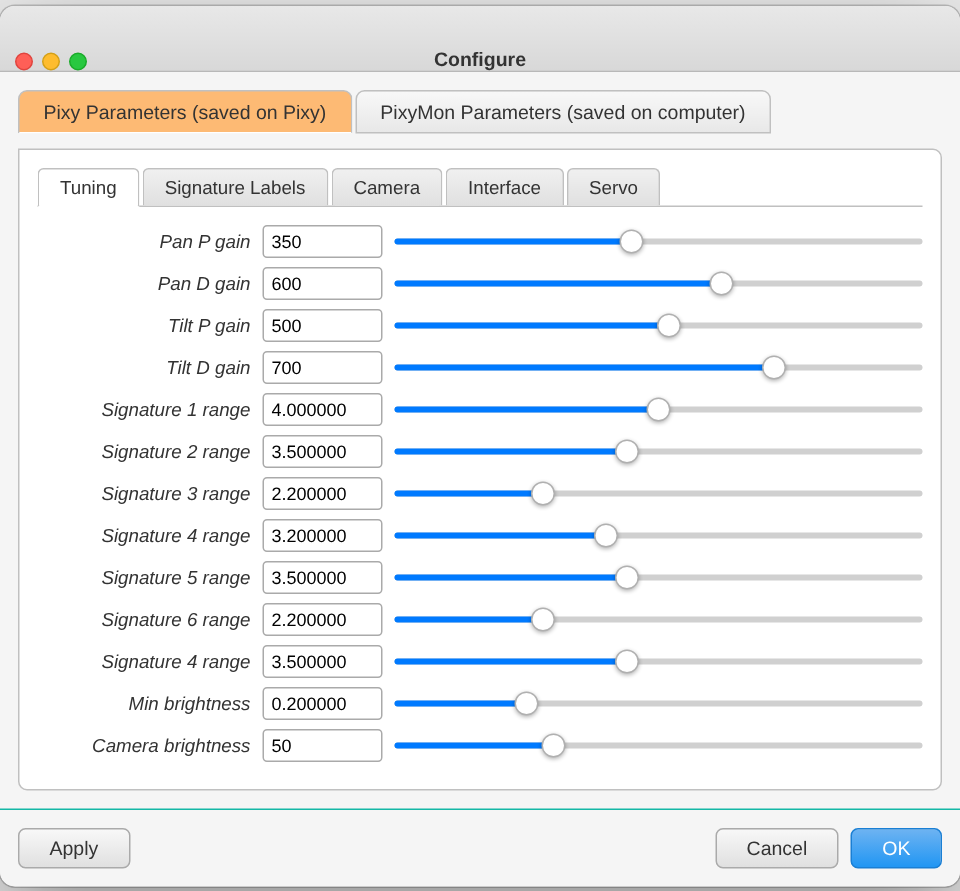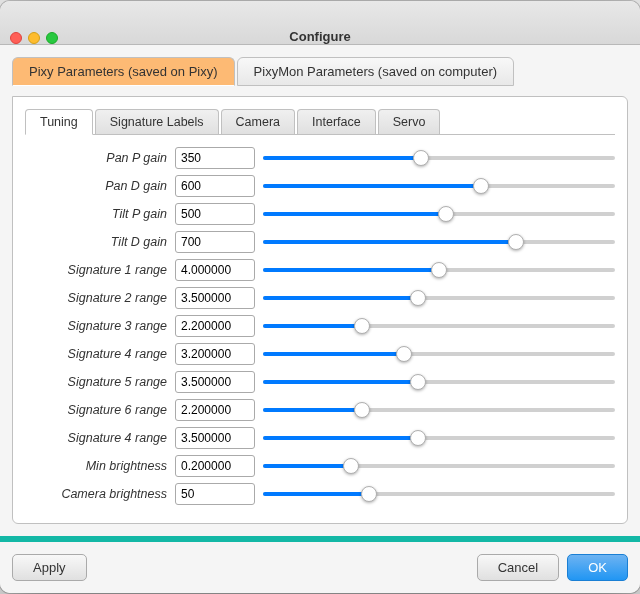--- a/index.html
+++ b/index.html
@@ -162,21 +162,21 @@
       transform: translate(-50%, -50%);
       cursor: pointer;
     }
 
     .footer {
       display: flex;
       justify-content: space-between;
       align-items: flex-end;
       padding: 12px;
       background: #f5f5f5;
-      border-top: 6px solid #14b8a6;
+      border-top: 1px solid #14b8a6;
     }
     .btn {
       padding: 5px 20px;
       border-radius: 5px;
       border: 1px solid #aaa;
       font-size: 13px;
       cursor: pointer;
       background: linear-gradient(to bottom, #f8f8f8, #e0e0e0);
       color: #333;
     }

